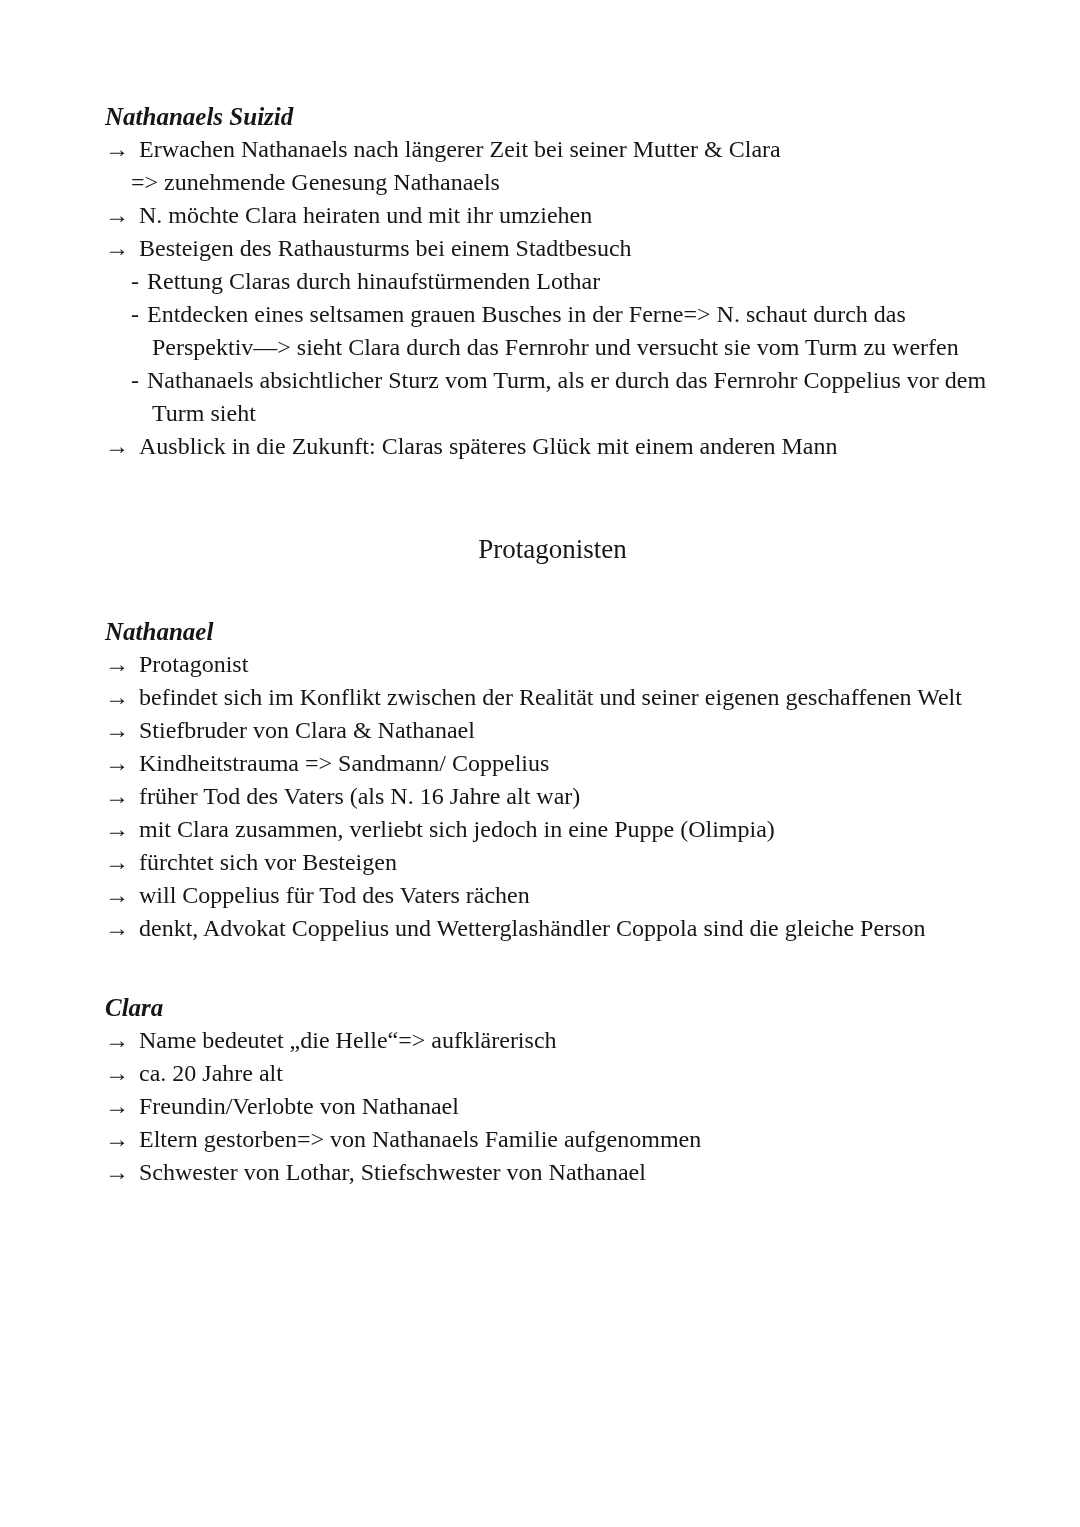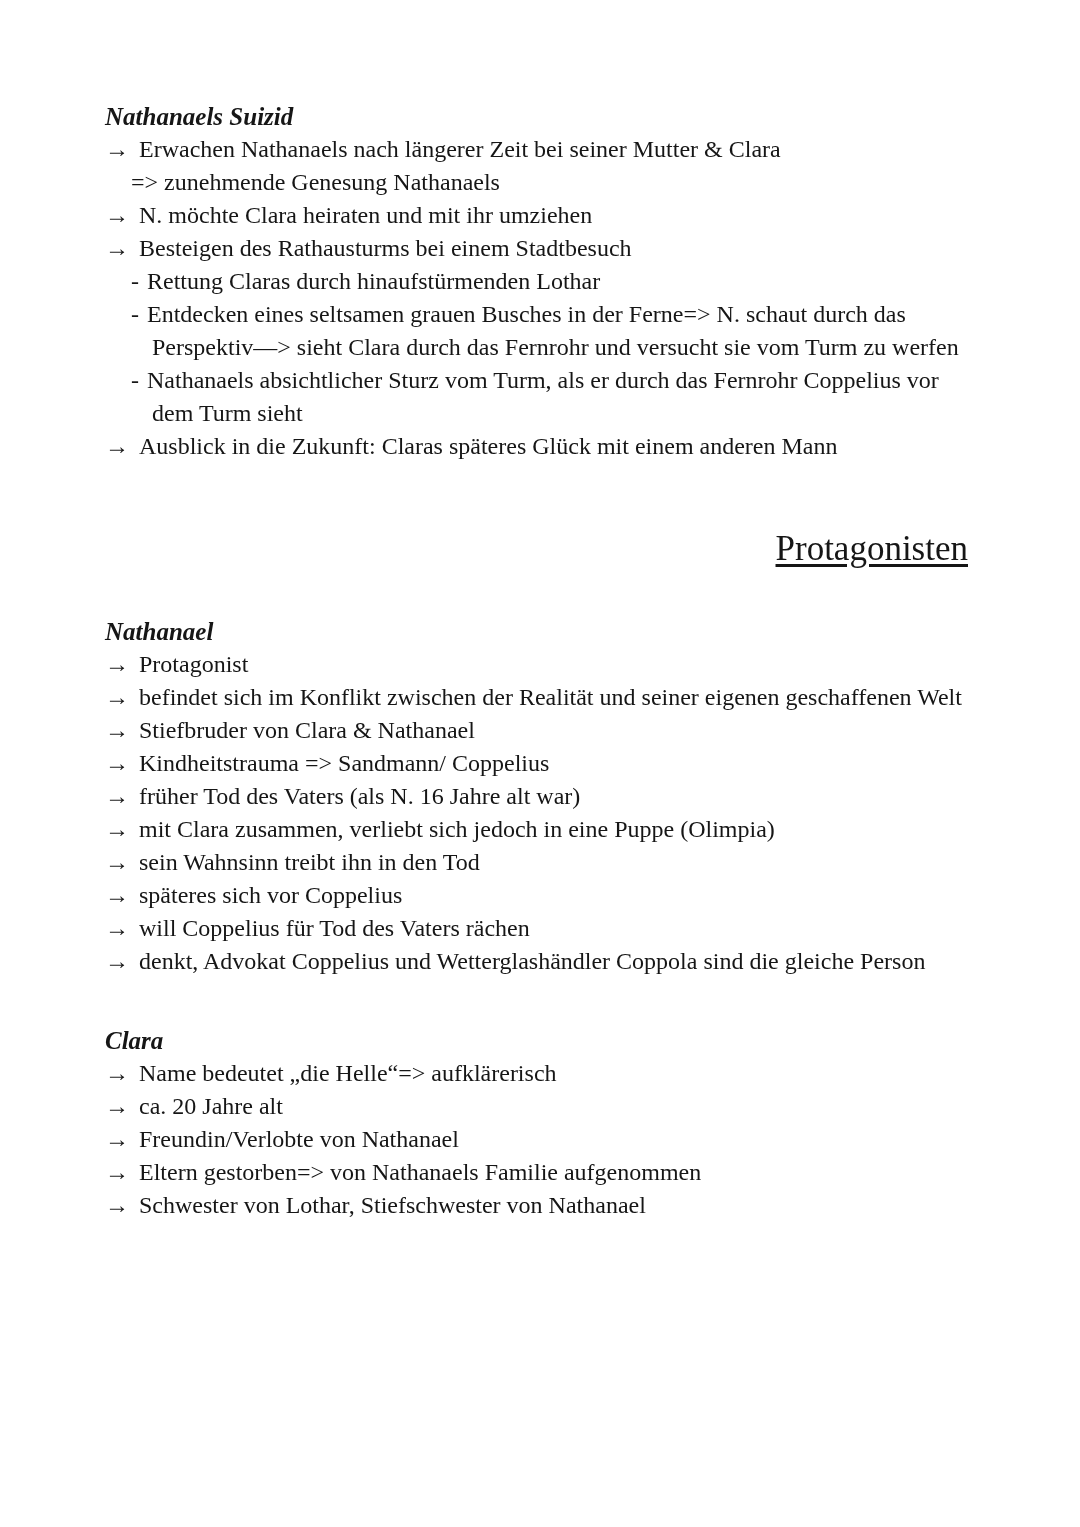--- a/index.html
+++ b/index.html
@@ -8,21 +8,21 @@
     width: 1080px;
     height: 1527px;
     font-family: "Liberation Serif", "DejaVu Serif", serif;
     color: #161616;
     overflow: hidden;
   }
   .page {
     width: 1080px;
     height: 1322px;
     background: #ffffff;
-    padding: 100px 112px 0 105px;
+    padding: 100px 80px 0 105px;
     overflow: hidden;
   }
   .section-heading {
     font-weight: 700;
     font-style: italic;
     font-size: 25px;
     line-height: 33px;
     margin-top: 46px;
   }
   .section-heading:first-child { margin-top: 0; }
@@ -31,25 +31,24 @@
     line-height: 33px;
   }
   .sub-line { padding-left: 26px; }
   .dash-item {
     padding-left: 47px;
     text-indent: -21px;
   }
   .arrow-item .marker { margin-right: 10px; }
   .dash-item .marker { margin-right: 8px; }
   .page-title {
-    font-size: 35px;
+    font-size: 27px;
     font-weight: 400;
     line-height: 40px;
-    text-align: right;
-    text-decoration: underline;
+    text-align: center;
     text-underline-offset: 4px;
     margin: 66px 0 38px 0;
   }
 </style>
 </head>
 <body>
 
 <div class="page">
     <h2 class="section-heading">Nathanaels Suizid</h2>
     <p class="arrow-item"><span class="marker">→</span><span>Erwachen Nathanaels nach längerer Zeit bei seiner Mutter &amp; Clara</span></p>
@@ -61,22 +60,21 @@
     <p class="dash-item"><span class="marker">-</span><span>Nathanaels absichtlicher Sturz vom Turm, als er durch das Fernrohr Coppelius vor dem Turm sieht</span></p>
     <p class="arrow-item"><span class="marker">→</span><span>Ausblick in die Zukunft: Claras späteres Glück mit einem anderen Mann</span></p>
     <h1 class="page-title">Protagonisten</h1>
     <h2 class="section-heading">Nathanael</h2>
     <p class="arrow-item"><span class="marker">→</span><span>Protagonist</span></p>
     <p class="arrow-item"><span class="marker">→</span><span>befindet sich im Konflikt zwischen der Realität und seiner eigenen geschaffenen Welt</span></p>
     <p class="arrow-item"><span class="marker">→</span><span>Stiefbruder von Clara &amp; Nathanael</span></p>
     <p class="arrow-item"><span class="marker">→</span><span>Kindheitstrauma =&gt; Sandmann/ Coppelius</span></p>
     <p class="arrow-item"><span class="marker">→</span><span>früher Tod des Vaters (als N. 16 Jahre alt war)</span></p>
     <p class="arrow-item"><span class="marker">→</span><span>mit Clara zusammen, verliebt sich jedoch in eine Puppe (Olimpia)</span></p>
-    <p class="arrow-item"><span class="marker">→</span><span>sein Wahnsinn treibt ihn in den Tod</span></p>
-    <p class="arrow-item"><span class="marker">→</span><span>späteres sich vor Coppelius</span></p>
+    <p class="arrow-item"><span class="marker">→</span><span>fürchtet sich vor Besteigen</span></p>
     <p class="arrow-item"><span class="marker">→</span><span>will Coppelius für Tod des Vaters rächen</span></p>
     <p class="arrow-item"><span class="marker">→</span><span>denkt, Advokat Coppelius und Wetterglashändler Coppola sind die gleiche Person</span></p>
     <h2 class="section-heading">Clara</h2>
     <p class="arrow-item"><span class="marker">→</span><span>Name bedeutet „die Helle“=&gt; aufklärerisch</span></p>
     <p class="arrow-item"><span class="marker">→</span><span>ca. 20 Jahre alt</span></p>
     <p class="arrow-item"><span class="marker">→</span><span>Freundin/Verlobte von Nathanael</span></p>
     <p class="arrow-item"><span class="marker">→</span><span>Eltern gestorben=&gt; von Nathanaels Familie aufgenommen</span></p>
     <p class="arrow-item"><span class="marker">→</span><span>Schwester von Lothar, Stiefschwester von Nathanael</span></p>
   </div>
 

